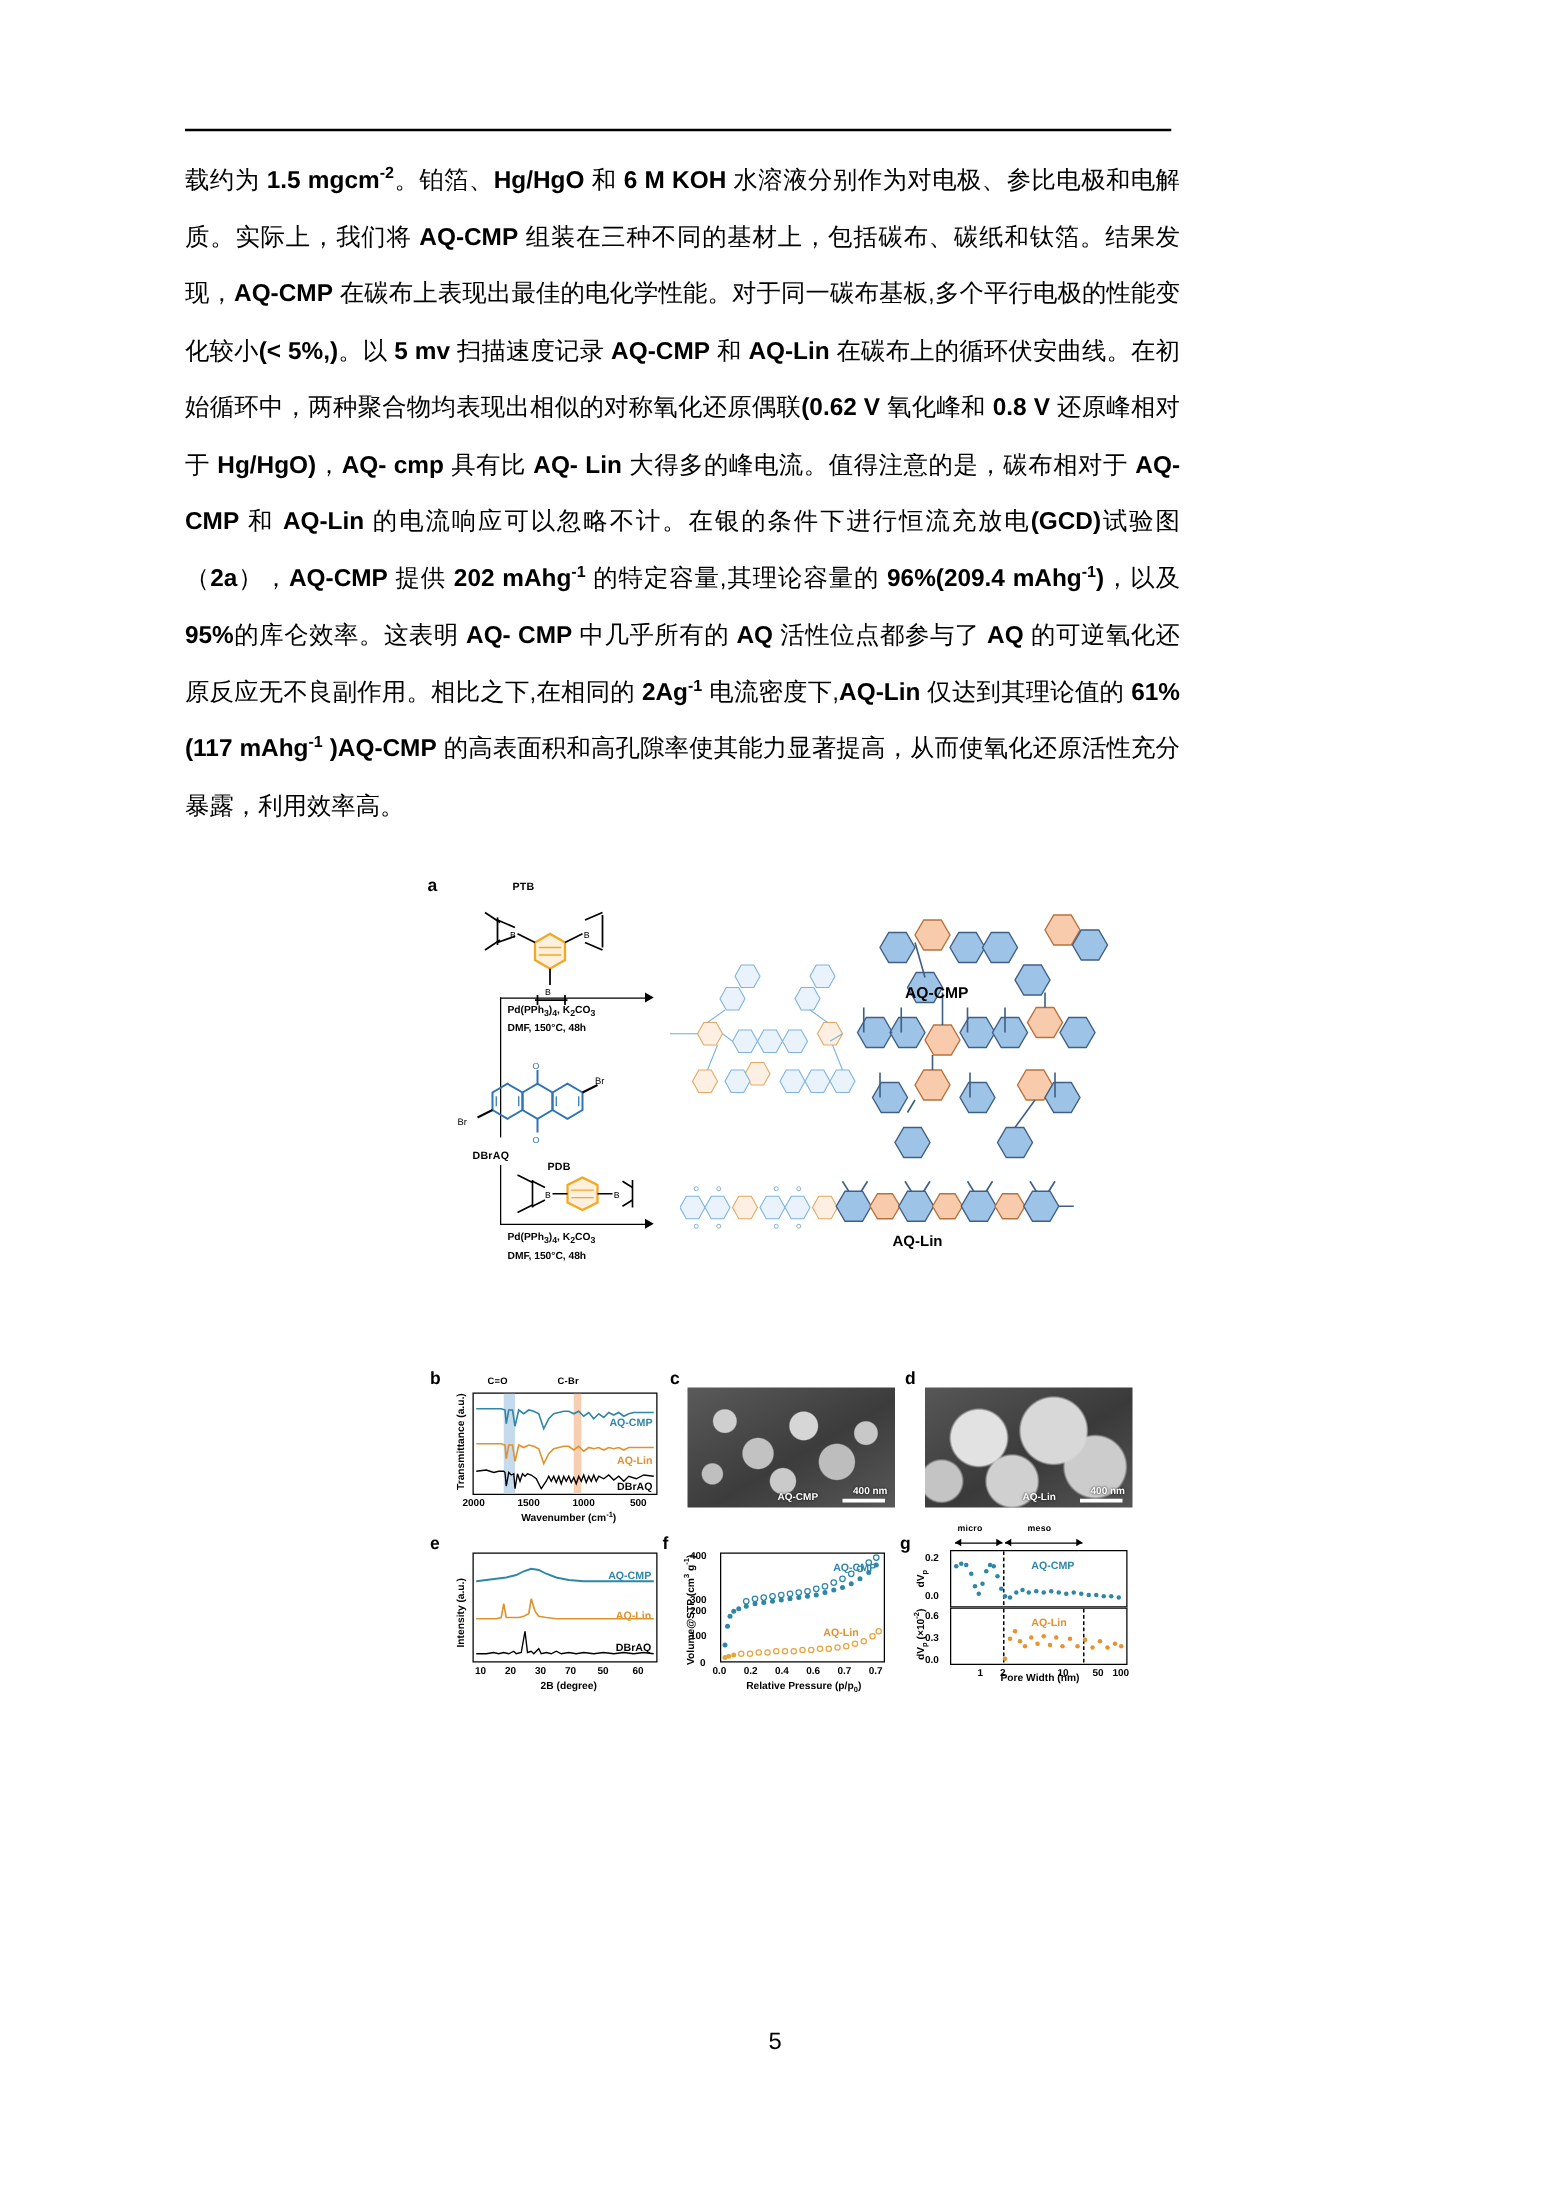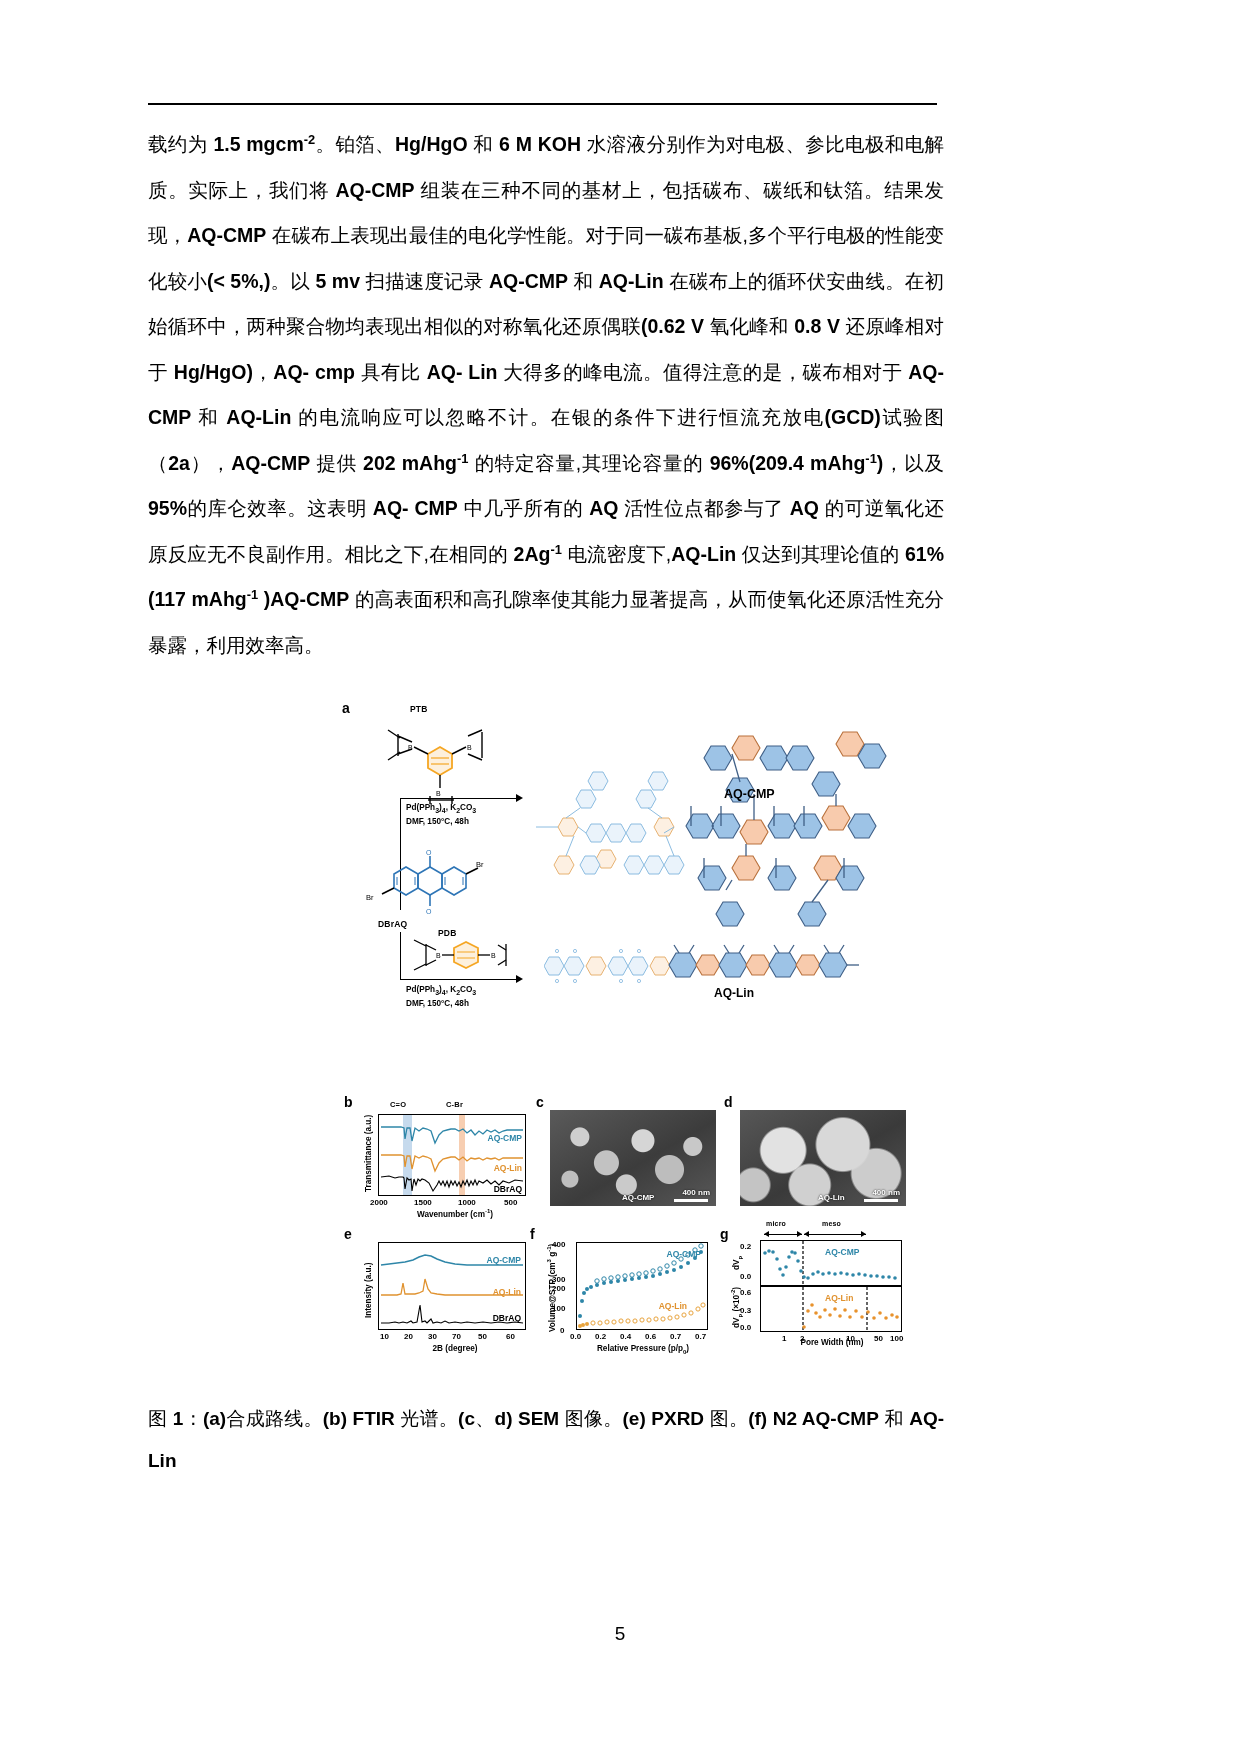--- a/index.html
+++ b/index.html
@@ -584,19 +584,18 @@
       <span class="tick-lab" style="left:78px; top:106px;">2</span>
       <span class="tick-lab" style="left:124px; top:106px;">10</span>
       <span class="tick-lab" style="left:152px; top:106px;">50</span>
       <span class="tick-lab" style="left:168px; top:106px;">100</span>
       <span class="axis-title" style="left:38px; top:110px; width:144px;">Pore Width (nm)</span>
     </div>
 
   </div>
 
   <div class="fig-caption">
-    <div style="text-align:justify; text-justify:inter-character;">图 <b>1</b>：<b>(a)</b>合成路线。<b>(b) FTIR</b> 光谱。<b>(c</b>、<b>d) SEM</b> 图像。<b>(e) PXRD</b> 图。<b>(f) N2 AQ-CMP</b> 和 <b>AQ-Lin</b></div>
   </div>
 
 
   <div class="page-num">5</div>
 
 </div>
 
 </body></html>

